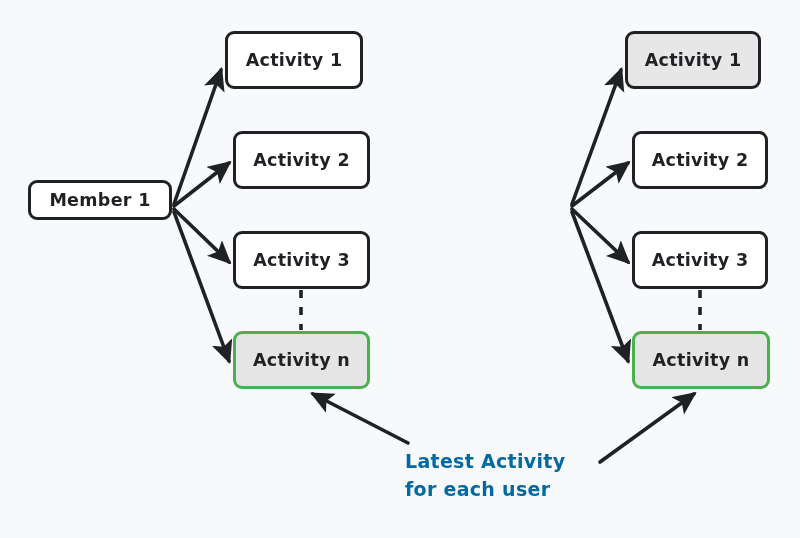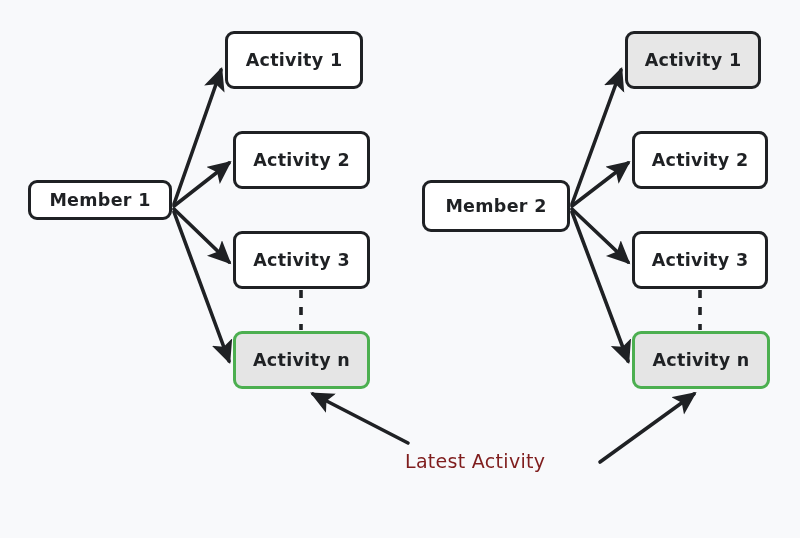--- a/index.html
+++ b/index.html
@@ -49,24 +49,24 @@
   .node.fill-green {
     background: #e5e5e5;
     border-color: #4caf50;
     border-width: 3.5px;
   }
   .node-label {
     pointer-events: none;
   }
   .caption {
     position: absolute;
-    color: #7f1d1d;
+    color: #0369a1;
     font-family: "DejaVu Sans", sans-serif;
     font-size: 19px;
-    font-weight: 400;
+    font-weight: 700;
     line-height: 1.45;
     letter-spacing: 0.3px;
     white-space: nowrap;
   }
   .caption-line {
     display: block;
   }
 </style>
 </head>
 <body>
@@ -112,34 +112,32 @@
   <div class="node" style="left:233px; top:131px; width:137px; height:58px;">
     <span class="node-label">Activity 2</span>
   </div>
   <div class="node" style="left:233px; top:231px; width:137px; height:58px;">
     <span class="node-label">Activity 3</span>
   </div>
   <div class="node fill-green" style="left:233px; top:331px; width:137px; height:58px;">
     <span class="node-label">Activity n</span>
   </div>
 
-  <div class="node" style="left:422px; top:180px; width:148px; height:52px;">
-    <span class="node-label">Member 2</span>
-  </div>
 
   <div class="node fill-gray" style="left:625px; top:31px; width:136px; height:58px;">
     <span class="node-label">Activity 1</span>
   </div>
   <div class="node" style="left:632px; top:131px; width:136px; height:58px;">
     <span class="node-label">Activity 2</span>
   </div>
   <div class="node" style="left:632px; top:231px; width:136px; height:58px;">
     <span class="node-label">Activity 3</span>
   </div>
   <div class="node fill-green" style="left:632px; top:331px; width:138px; height:58px;">
     <span class="node-label">Activity n</span>
   </div>
 
   <div class="caption" style="left:405px; top:448px;">
     <span class="caption-line">Latest Activity</span>
+    <span class="caption-line">for each user</span>
   </div>
 
 </div>
 
 </body></html>

